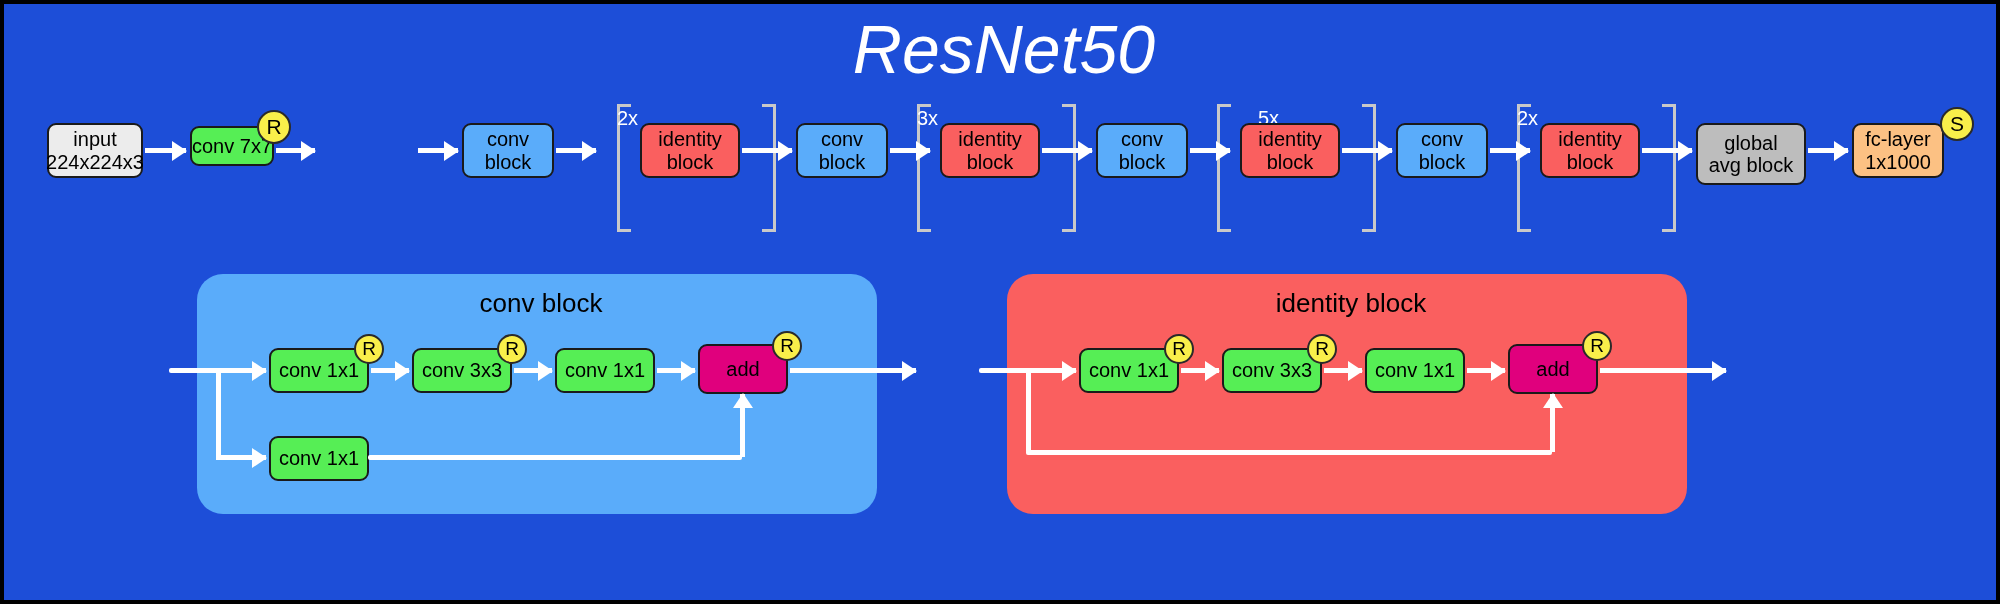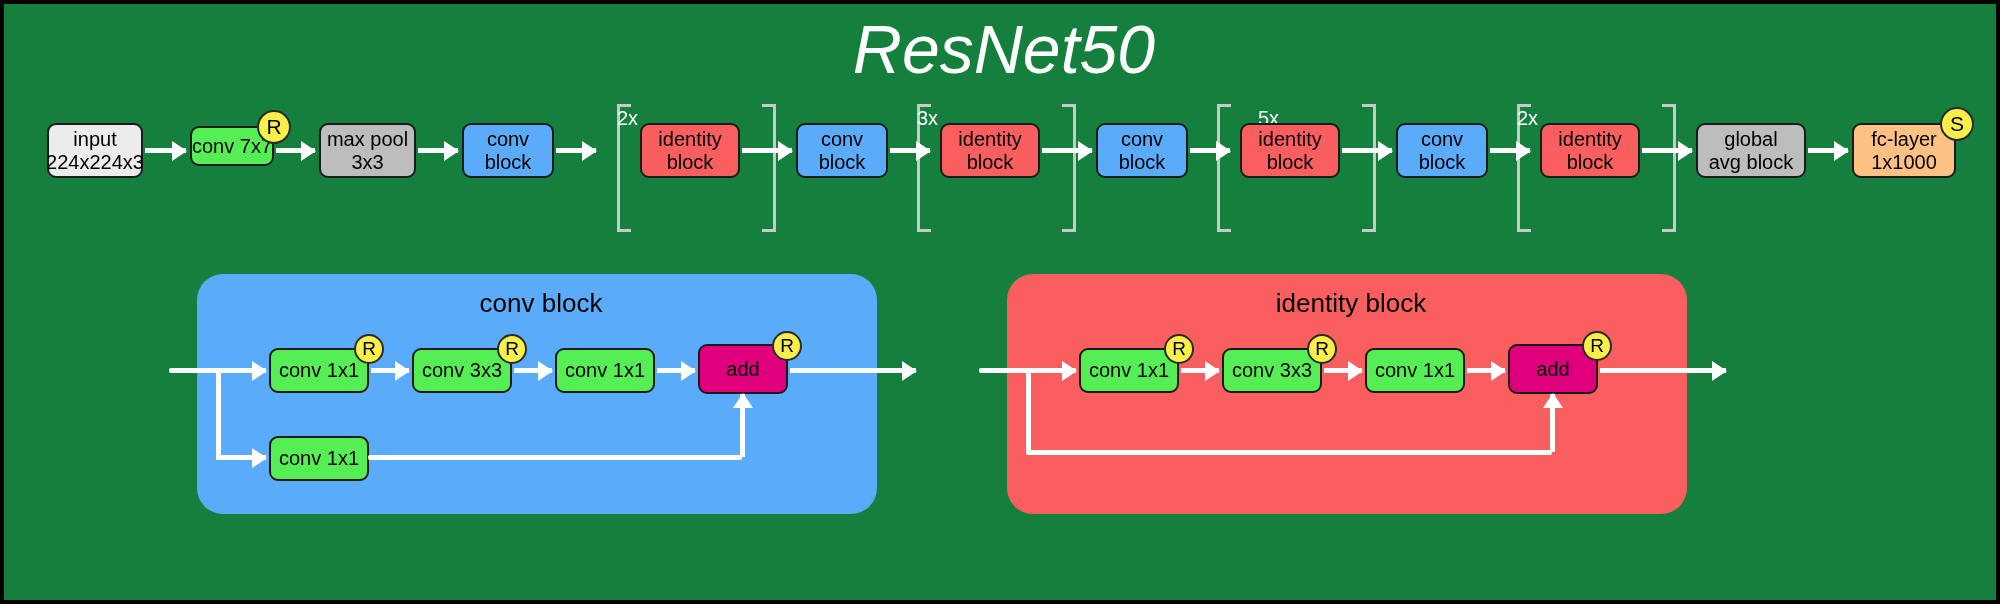--- a/index.html
+++ b/index.html
@@ -7,21 +7,21 @@
     padding: 0;
     background: #000;
   }
   body {
     font-family: "Liberation Sans", sans-serif;
   }
   #canvas {
     position: relative;
     width: 2000px;
     height: 604px;
-    background: #15803d;
+    background: #1d4ed8;
     border: 4px solid #000000;
     box-sizing: border-box;
     overflow: hidden;
   }
 
   
   #title {
     position: absolute;
     left: 0;
     top: 6px;
@@ -176,24 +176,20 @@
     <span class="l2">224x224x3</span>
   </div>
   <div class="arrow" style="left:141px; top:144px; width:41px;"></div>
 
   <div class="node c-green" style="left:186px; top:122px; width:84px; height:40px;">
     <span>conv 7x7</span>
   </div>
   <div class="badge" style="left:253px; top:106px;">R</div>
   <div class="arrow" style="left:272px; top:144px; width:39px;"></div>
 
-  <div class="node c-gray" style="left:315px; top:119px; width:97px; height:55px;">
-    <span>max pool</span>
-    <span class="l2">3x3</span>
-  </div>
   <div class="arrow" style="left:414px; top:144px; width:40px;"></div>
 
   <div class="node c-blue" style="left:458px; top:119px; width:92px; height:55px;">
     <span>conv</span>
     <span class="l2">block</span>
   </div>
   <div class="arrow" style="left:552px; top:144px; width:40px;"></div>
 
   <div class="bracket" style="left:613px; top:100px; height:128px;"></div>
   <div class="bracket right" style="left:758px; top:100px; height:128px;"></div>
@@ -246,27 +242,27 @@
   <div class="bracket" style="left:1513px; top:100px; height:128px;"></div>
   <div class="bracket right" style="left:1658px; top:100px; height:128px;"></div>
   <div class="rep-label" style="left:1513px; top:103px; width:159px;">2x</div>
 
   <div class="node c-red" style="left:1536px; top:119px; width:100px; height:55px;">
     <span>identity</span>
     <span class="l2">block</span>
   </div>
   <div class="arrow" style="left:1638px; top:144px; width:50px;"></div>
 
-  <div class="node c-gray" style="left:1692px; top:119px; width:110px; height:55px;">
+  <div class="node c-gray" style="left:1692px; top:119px; width:110px; height:62px;">
     <span>global</span>
     <span class="l2">avg block</span>
   </div>
   <div class="arrow" style="left:1804px; top:144px; width:40px;"></div>
 
-  <div class="node c-peach" style="left:1848px; top:119px; width:104px; height:55px;">
+  <div class="node c-peach" style="left:1848px; top:119px; width:92px; height:55px;">
     <span>fc-layer</span>
     <span class="l2">1x1000</span>
   </div>
   <div class="badge" style="left:1936px; top:103px;">S</div>
 
   <div class="panel c-blue" style="left:193px; top:270px; width:680px; height:240px;">
     <div class="panel-title">conv block</div>
   </div>
 
   <div class="wire-h" style="left:165px; top:364px; width:55px;"></div>

